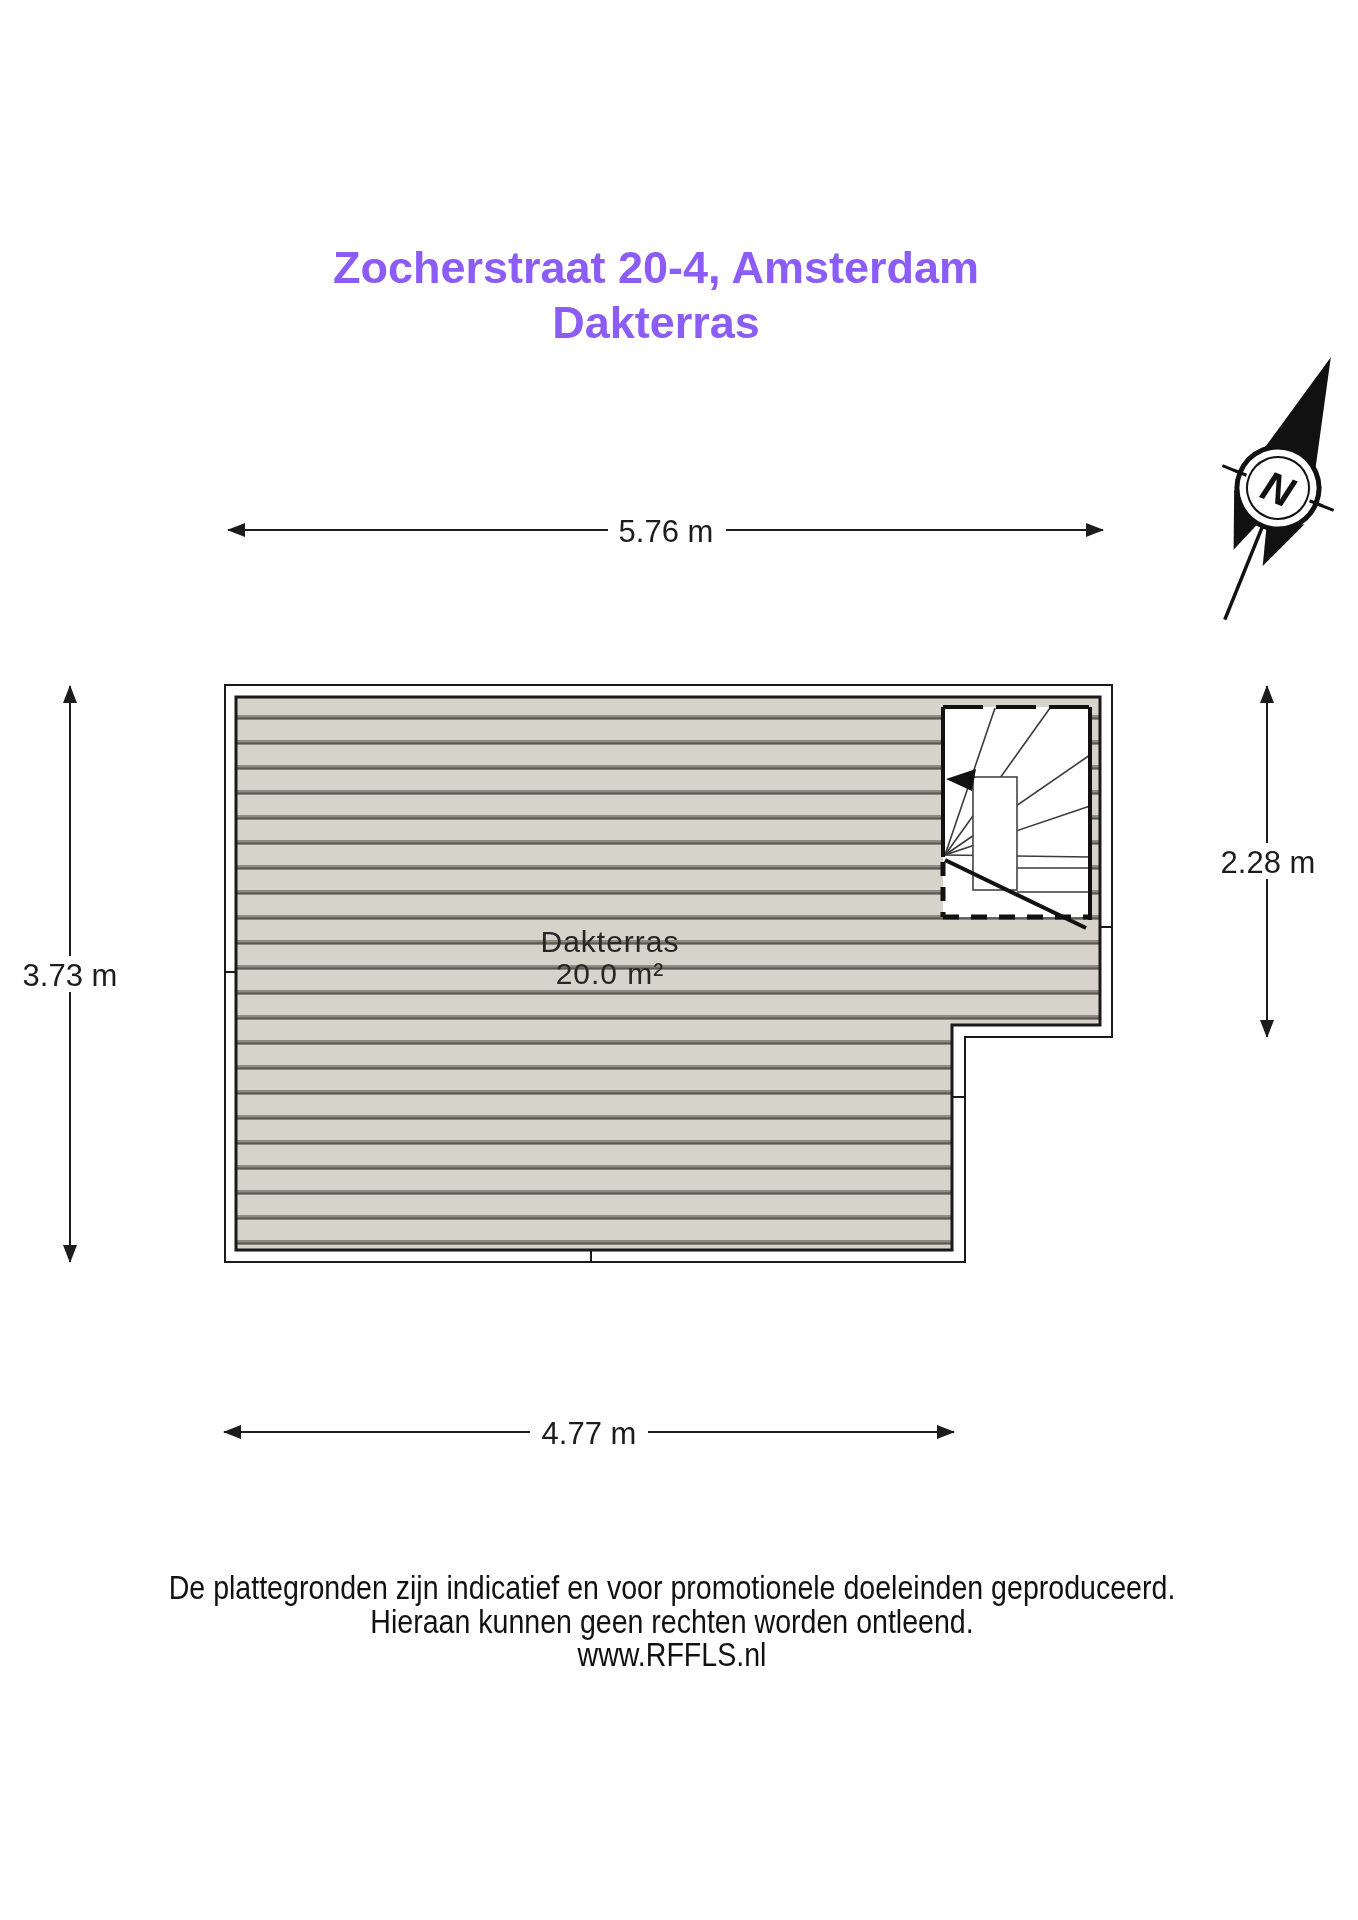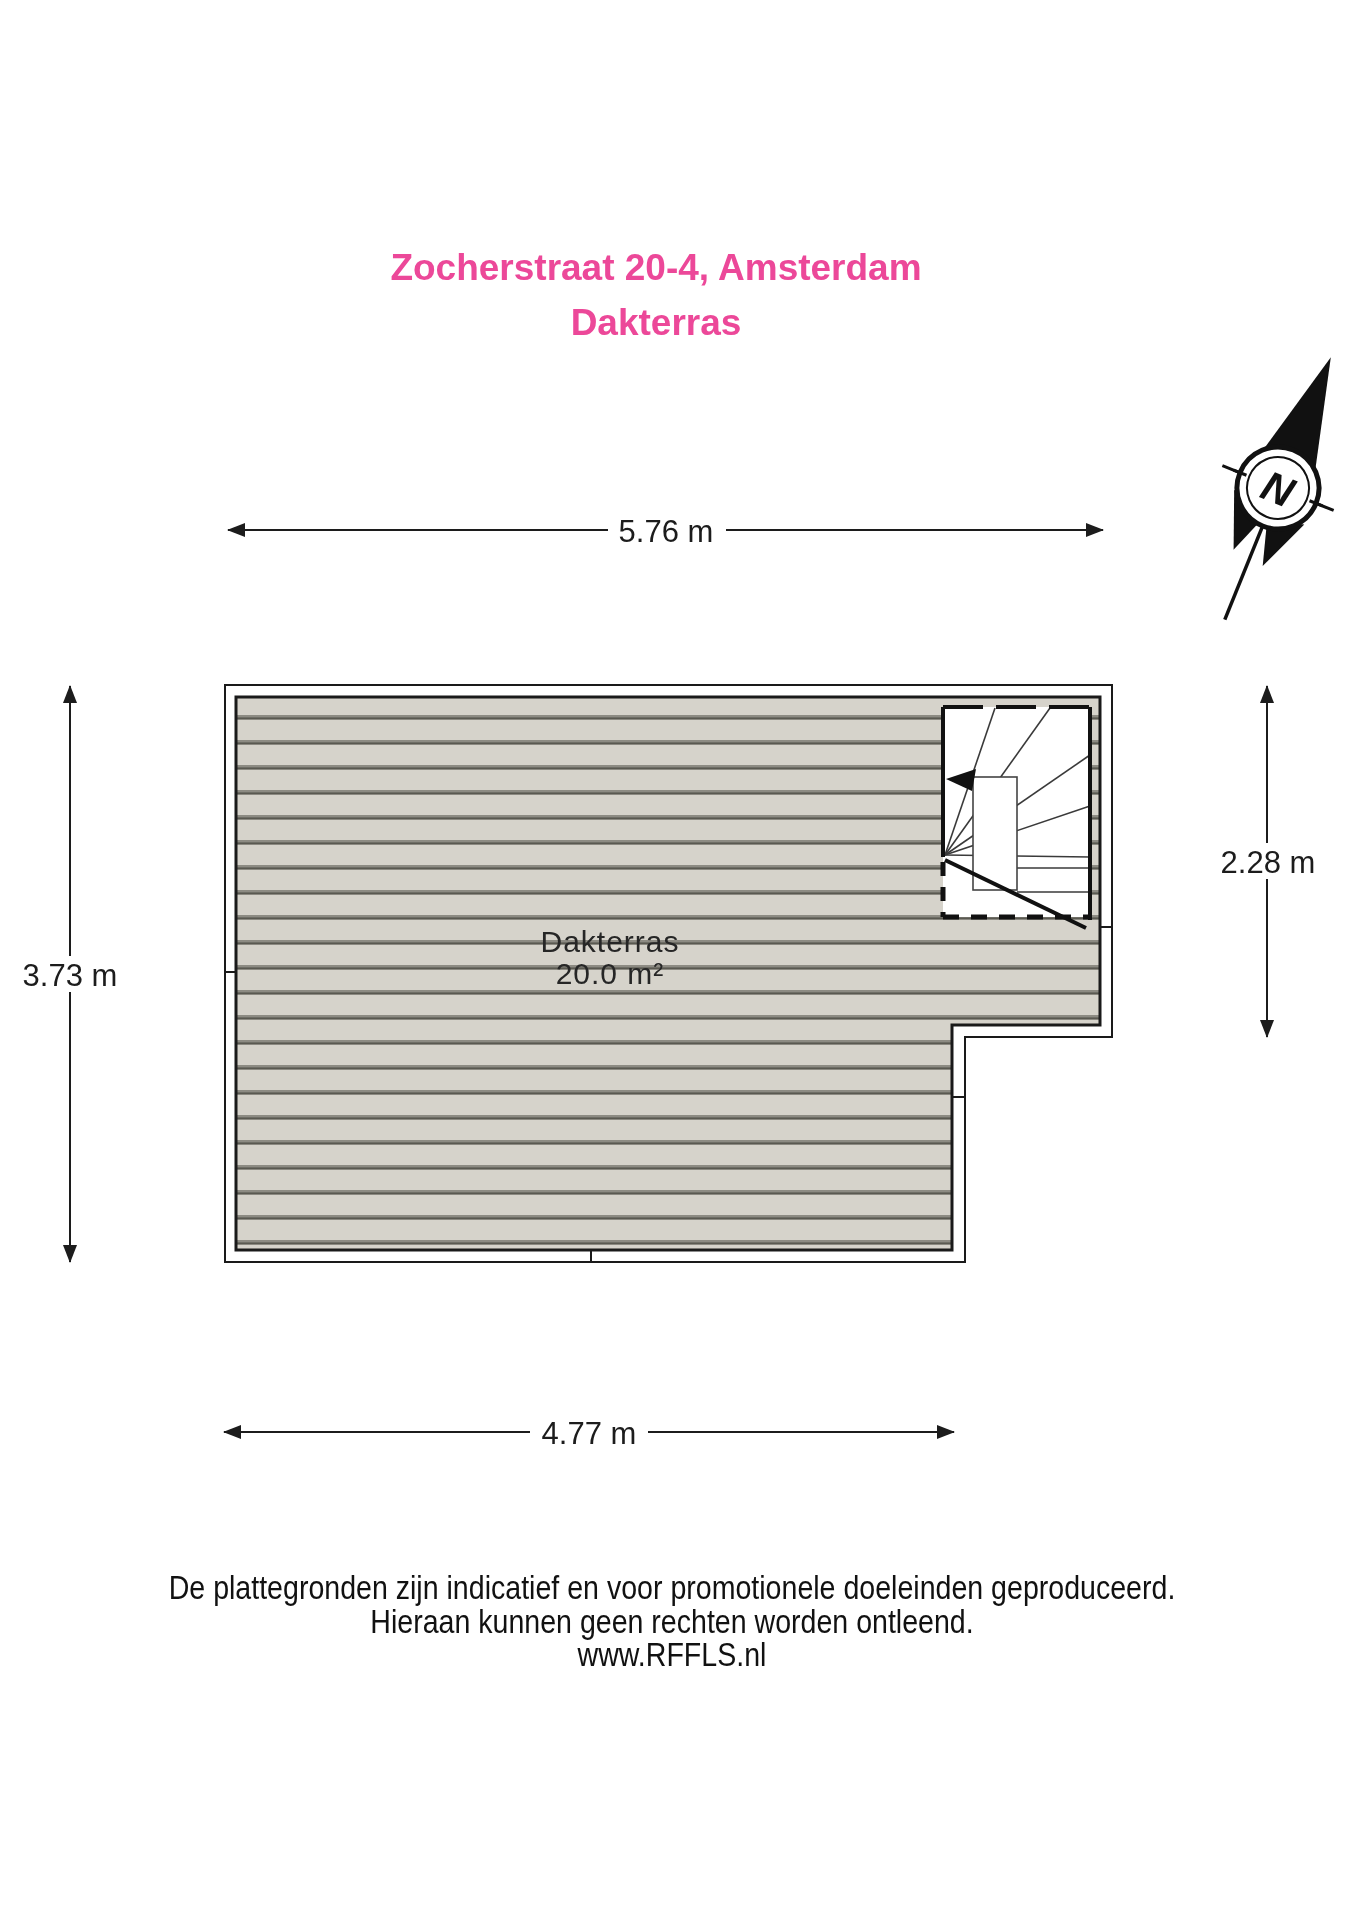--- a/index.html
+++ b/index.html
@@ -8,23 +8,23 @@
     width:1358px;height:1920px;
     background:#ffffff;
     font-family:"Liberation Sans", sans-serif;
     overflow:hidden;
   }
   #title-block{
     position:absolute;
     left:0;top:240px;width:1312px;
     text-align:center;
     font-weight:bold;
-    font-size:37px;
+    font-size:45px;
     line-height:55px;
-    color:#ec4899;
+    color:#8b5cf6;
     letter-spacing:0px;
   }
   #plan-svg{
     position:absolute;
     left:0;top:330px;
     width:1358px;height:1140px;
   }
   #footer-block{
     position:absolute;
     left:-128px;top:1571px;width:1600px;

